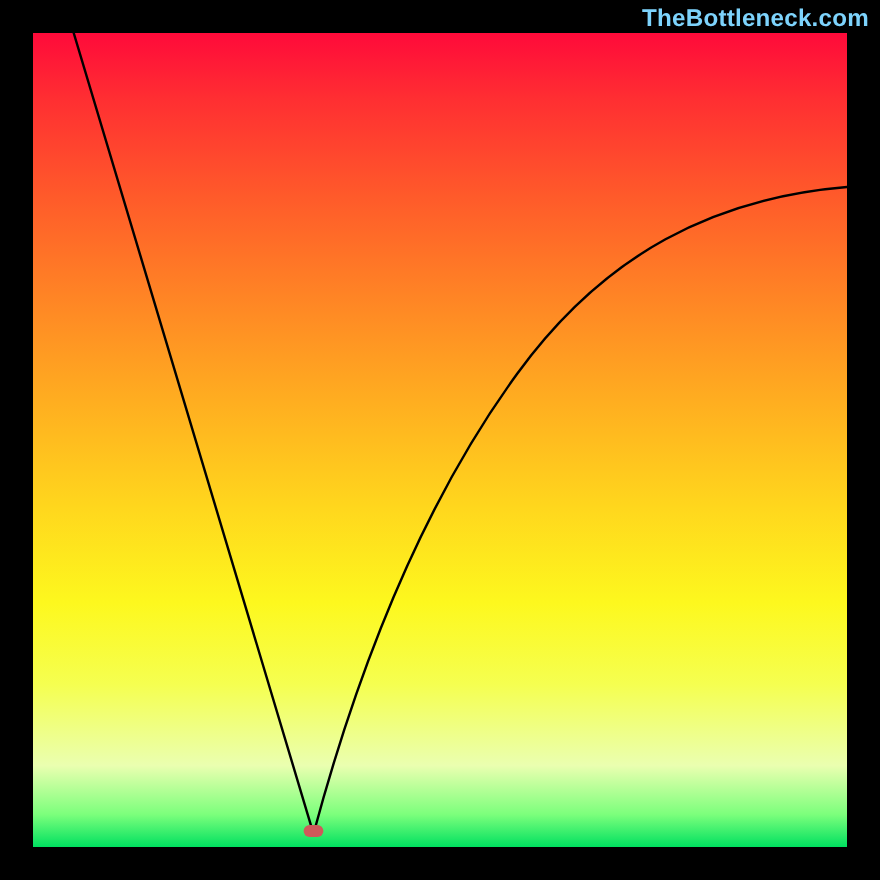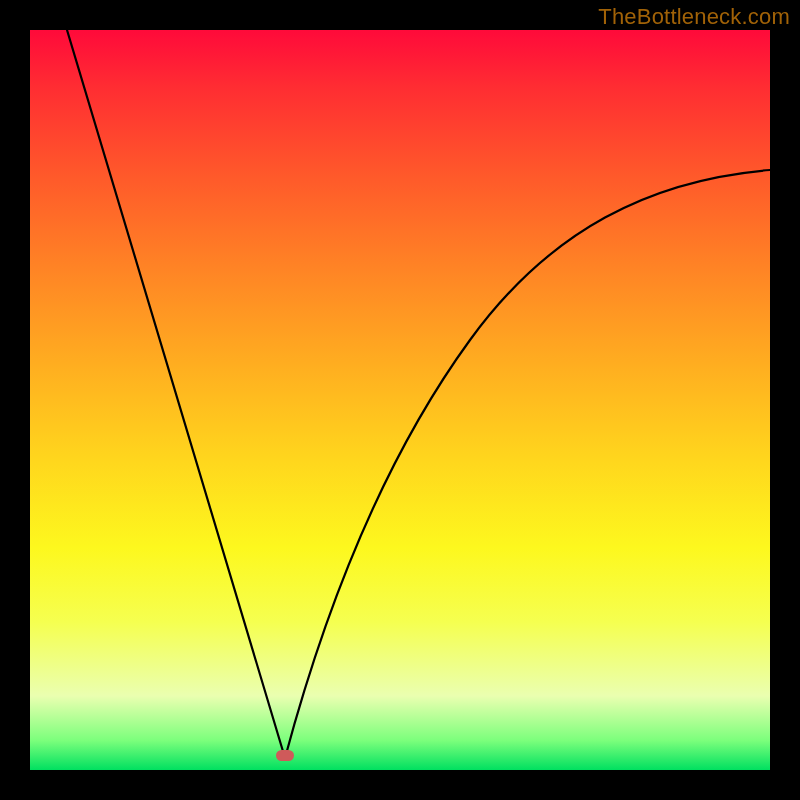--- a/index.html
+++ b/index.html
@@ -9,22 +9,22 @@
     background: #000;
     position: relative;
     overflow: hidden;
     font-family: Arial, Helvetica, sans-serif;
   }
   .watermark {
     position: absolute;
     top: 4px;
     right: 10px;
     font-size: 22px;
-    font-weight: 400;
-    color: #a16207;
+    font-weight: 700;
+    color: #7dd3fc;
     letter-spacing: 0.2px;
     z-index: 10;
   }
   .frame {
     position: absolute;
     left: 30px;
     top: 30px;
     width: 740px;
     height: 740px;
     background: linear-gradient(to bottom,

